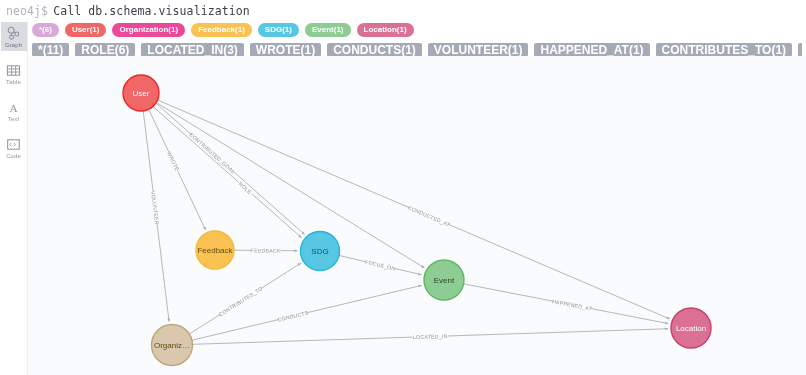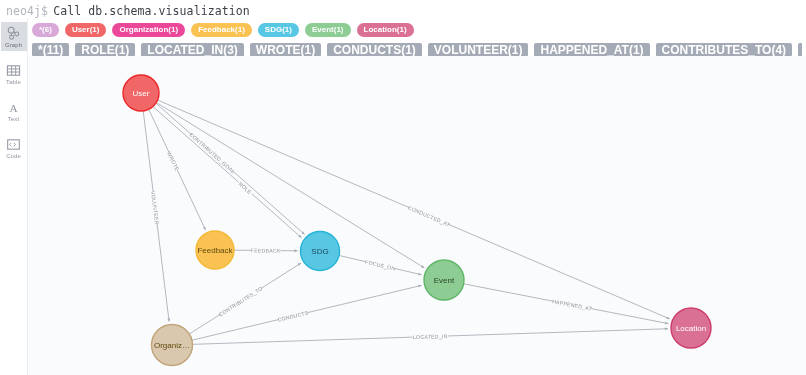--- a/index.html
+++ b/index.html
@@ -152,27 +152,27 @@
         <span class="chip" style="background: rgb(215, 168, 216);">*(6)</span>
         <span class="chip" style="background: rgb(241, 102, 103);">User(1)</span>
         <span class="chip" style="background: #ec4899;">Organization(1)</span>
         <span class="chip" style="background: rgb(249, 194, 83);">Feedback(1)</span>
         <span class="chip" style="background: rgb(87, 199, 227); border-radius: 7px;">SDG(1)</span>
         <span class="chip" style="background: rgb(141, 204, 147);">Event(1)</span>
         <span class="chip" style="background: rgb(218, 113, 148);">Location(1)</span>
       </div>
     <div class="legend-row" id="legend-rels">
         <span class="chip-rel">*(11)</span>
-        <span class="chip-rel">ROLE(1)</span>
+        <span class="chip-rel">ROLE(6)</span>
         <span class="chip-rel">LOCATED_IN(3)</span>
         <span class="chip-rel">WROTE(1)</span>
         <span class="chip-rel">CONDUCTS(1)</span>
         <span class="chip-rel">VOLUNTEER(1)</span>
         <span class="chip-rel">HAPPENED_AT(1)</span>
-        <span class="chip-rel">CONTRIBUTES_TO(4)</span>
+        <span class="chip-rel">CONTRIBUTES_TO(1)</span>
         <span class="chip-rel">FOCUS_ON(1)</span>
       </div>
   </div>
 
   <div class="sidebar">
     <div class="side-item active">
       <span class="side-ico">
         <svg viewBox="0 0 16 16" width="15" height="15">
           <circle cx="5.5" cy="4.5" r="3.2" fill="none" stroke="#8b9099" stroke-width="1.1"></circle>
           <circle cx="11.5" cy="8.5" r="2.1" fill="none" stroke="#8b9099" stroke-width="1.1"></circle>

